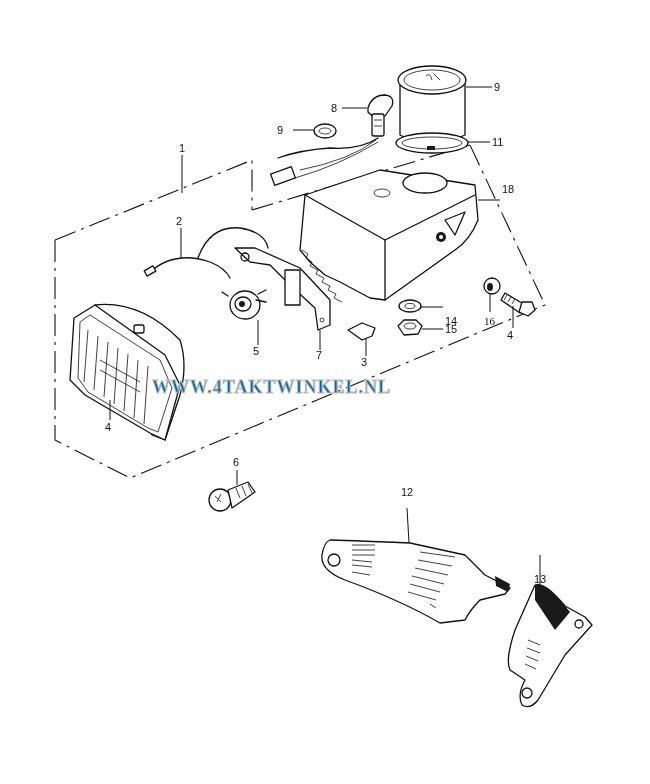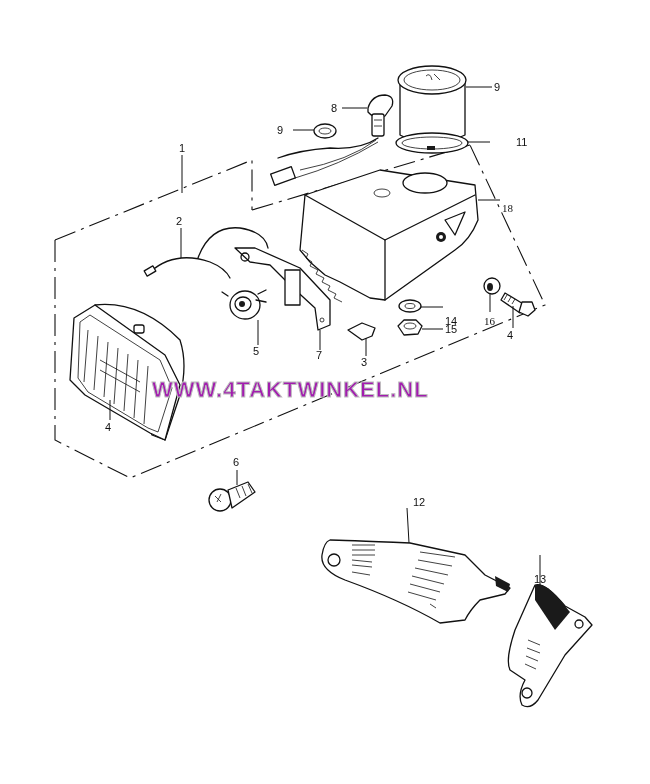--- a/index.html
+++ b/index.html
@@ -1,19 +1,19 @@
 <!DOCTYPE html>
 <html><head>
   <meta charset="utf-8">
   <style>
     html, body { margin: 0; padding: 0; background: #ffffff; }
     body { width: 650px; height: 784px; position: relative; overflow: hidden; font-family: "Liberation Sans", sans-serif; }
     #canvas { position: absolute; left: 0; top: 0; width: 650px; height: 784px; }
     .callout { position: absolute; font-family: "Liberation Sans", sans-serif; font-size: 11px; color: #111111; line-height: 11px; }
-    .watermark { position: absolute; left: 152px; top: 377px; font-family: Liberation Sans, sans-serif; font-weight: bold; font-size: 22px; letter-spacing: 1px; color: #a21caf; -webkit-text-stroke: 1px #bdbdbd; white-space: nowrap; }
+    .watermark { position: absolute; left: 152px; top: 377px; font-family: Liberation Serif, serif; font-weight: bold; font-size: 18px; letter-spacing: 1px; color: #0369a1; -webkit-text-stroke: 1px #bdbdbd; white-space: nowrap; }
     svg .ln { stroke: #111; stroke-width: 1.3; fill: none; stroke-linecap: round; stroke-linejoin: round; }
     svg .thin { stroke: #111; stroke-width: 0.8; fill: none; }
     svg .dash { stroke: #111; stroke-width: 1.1; fill: none; stroke-dasharray: 22 6 3 6; }
     svg .leader { stroke: #111; stroke-width: 1; fill: none; }
     svg .fillw { fill: #fff; }
     svg .dark { fill: #1a1a1a; }
   </style>
 </head>
 <body>
 
@@ -184,20 +184,20 @@
 <span class="callout" style="left:179px;top:143px;">1</span>
 <span class="callout" style="left:176px;top:216px;">2</span>
 <span class="callout" style="left:361px;top:357px;">3</span>
 <span class="callout" style="left:105px;top:422px;">4</span>
 <span class="callout" style="left:253px;top:346px;">5</span>
 <span class="callout" style="left:233px;top:457px;">6</span>
 <span class="callout" style="left:316px;top:350px;">7</span>
 <span class="callout" style="left:331px;top:103px;">8</span>
 <span class="callout" style="left:277px;top:125px;">9</span>
 <span class="callout" style="left:494px;top:82px;">9</span>
-<span class="callout" style="left:516px;top:137px;">11</span>
-<span class="callout" style="left:401px;top:497px;margin-left:12px;">12</span>
+<span class="callout" style="left:492px;top:137px;">11</span>
+<span class="callout" style="left:401px;top:487px;">12</span>
 <span class="callout" style="left:534px;top:574px;">13</span>
 <span class="callout" style="left:445px;top:316px;">14</span>
 <span class="callout" style="left:445px;top:324px;">15</span>
 <span class="callout" style="left:484px;top:316px;font-family:Liberation Serif, serif;">16</span>
 <span class="callout" style="left:507px;top:330px;">4</span>
-<span class="callout" style="left:502px;top:203px;font-family:Liberation Serif, serif;">18</span>
+<span class="callout" style="left:502px;top:184px;">18</span>
 
 </body></html>

